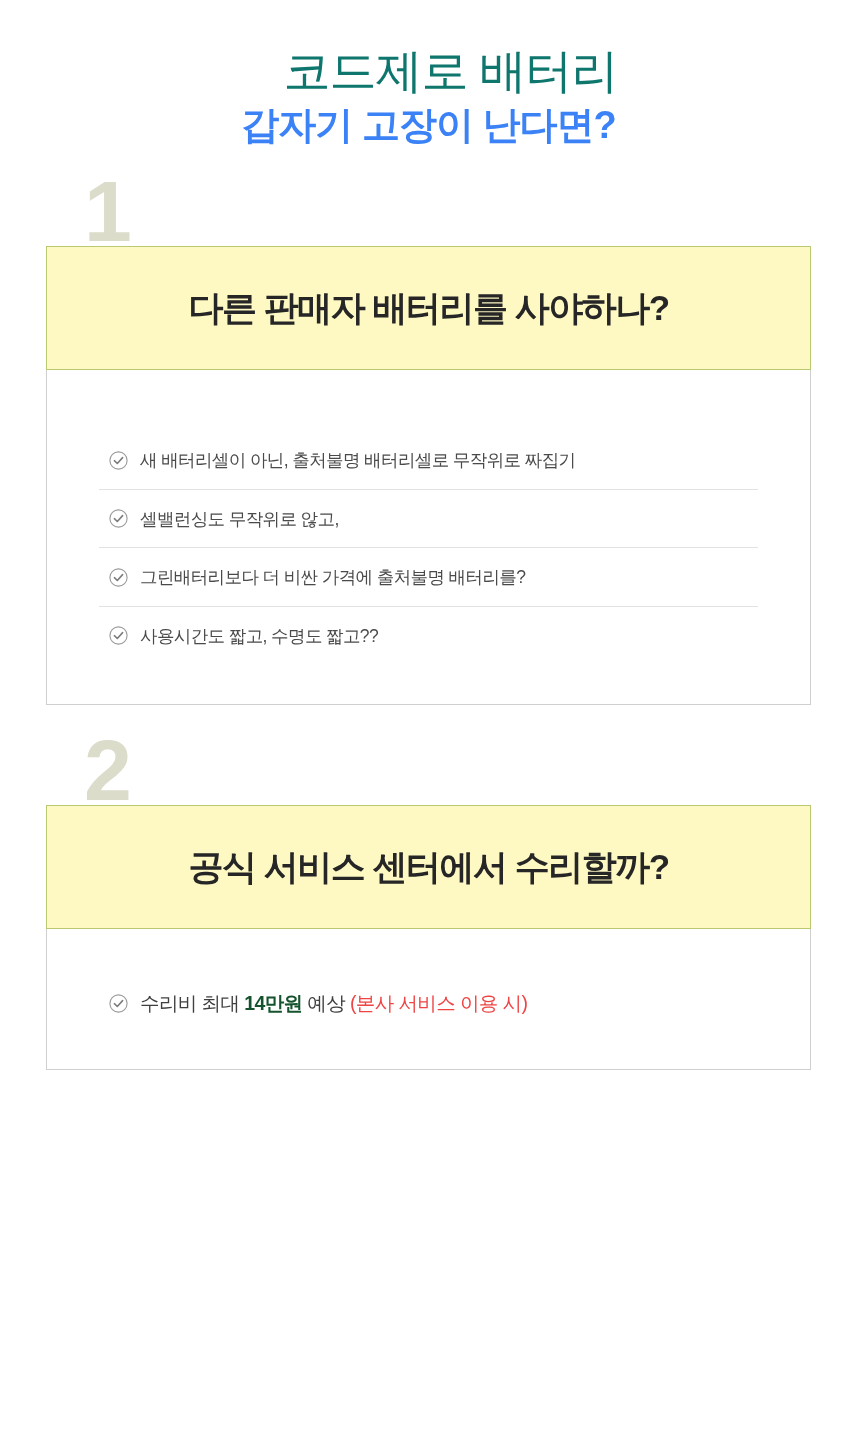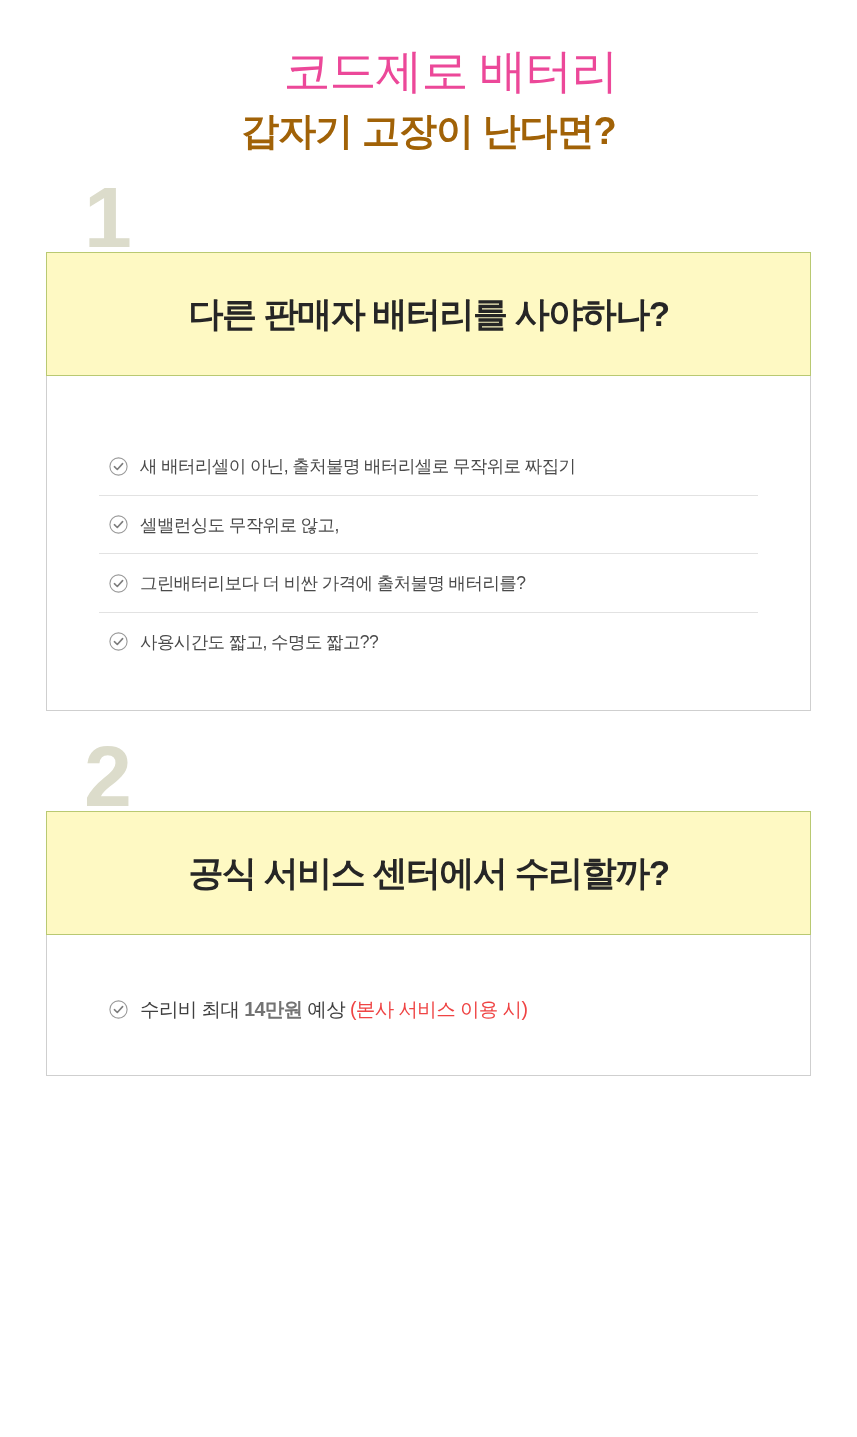--- a/index.html
+++ b/index.html
@@ -25,31 +25,30 @@
 
   
   .header {
     text-align: center;
     padding-top: 42px;
   }
   .header-line1 {
     font-size: 47px;
     font-weight: 400;
     letter-spacing: -1px;
-    color: #ec4899;
+    color: #0f766e;
     line-height: 1.25;
     padding-left: 44px;
   }
   .header-line2 {
     font-size: 38px;
     font-weight: 700;
     letter-spacing: -1px;
-    color: #a16207;
+    color: #3b82f6;
     line-height: 1.3;
-    margin-top: 6px;
   }
 
   
   .block {
     position: relative;
     width: 765px;
     margin: 0 auto;
   }
   .block-1 { margin-top: 96px; }
   .block-2 { margin-top: 100px; }
@@ -123,21 +122,21 @@
     color: #4a4a4a;
     letter-spacing: -0.6px;
     line-height: 1.4;
   }
   .item-text-lg {
     font-size: 19.5px;
     color: #3f3f3f;
   }
   .hl-strong {
     font-weight: 700;
-    color: #737373;
+    color: #14532d;
   }
   .hl-red {
     color: #ef4444;
   }
 </style>
 </head>
 <body>
 
 <div class="page">
 

